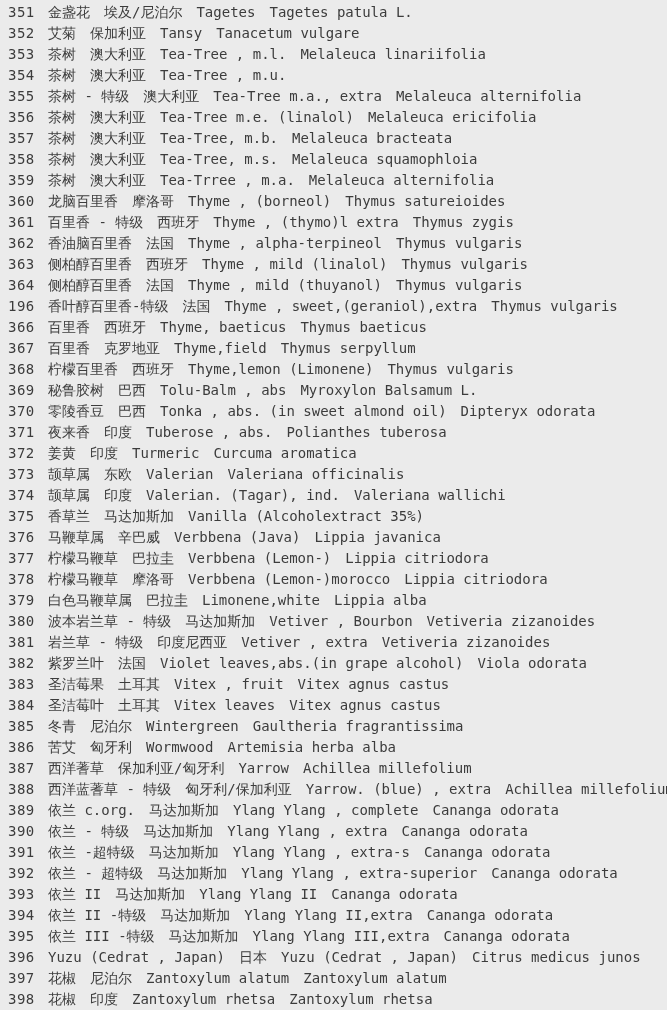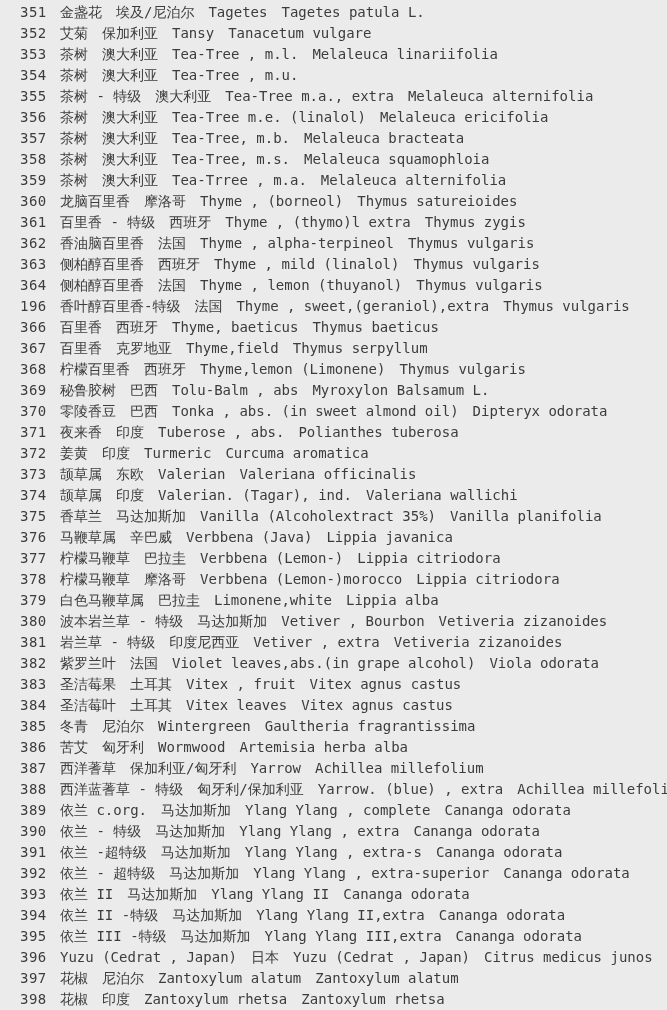--- a/index.html
+++ b/index.html
@@ -15,21 +15,20 @@
     color: #3c3c3c;
   }
   .row {
     display: flex;
     align-items: center;
     height: 21px;
     line-height: 21px;
     font-size: 14px;
     white-space: pre;
     overflow: hidden;
-    margin-left: 12px;
   }
   .row > span { flex: 0 0 auto; }
   .num {
     width: 26px;
     margin-right: 14px;
     letter-spacing: 0.5px;
   }
   .cn, .origin, .en { margin-right: 14px; }
   .cn, .origin { font-size: 14px; }
   .en, .latin { font-size: 14px; }
@@ -138,21 +137,21 @@
     <span class="cn">侧柏醇百里香</span>
     <span class="origin">西班牙</span>
     <span class="en">Thyme , mild (linalol)</span>
     <span class="latin">Thymus vulgaris</span>
   </div>
 
   <div class="row">
     <span class="num">364</span>
     <span class="cn">侧柏醇百里香</span>
     <span class="origin">法国</span>
-    <span class="en">Thyme , lemon (thuyanol)</span>
+    <span class="en">Thyme , mild (thuyanol)</span>
     <span class="latin">Thymus vulgaris</span>
   </div>
 
   <div class="row">
     <span class="num">196</span>
     <span class="cn">香叶醇百里香-特级</span>
     <span class="origin">法国</span>
     <span class="en">Thyme , sweet,(geraniol),extra</span>
     <span class="latin">Thymus vulgaris</span>
   </div>
@@ -227,21 +226,20 @@
     <span class="origin">印度</span>
     <span class="en">Valerian. (Tagar), ind.</span>
     <span class="latin">Valeriana wallichi</span>
   </div>
 
   <div class="row">
     <span class="num">375</span>
     <span class="cn">香草兰</span>
     <span class="origin">马达加斯加</span>
     <span class="en">Vanilla (Alcoholextract 35%)</span>
-    <span class="latin">Vanilla planifolia</span>
   </div>
 
   <div class="row">
     <span class="num">376</span>
     <span class="cn">马鞭草属</span>
     <span class="origin">辛巴威</span>
     <span class="en">Verbbena (Java)</span>
     <span class="latin">Lippia javanica</span>
   </div>
 

